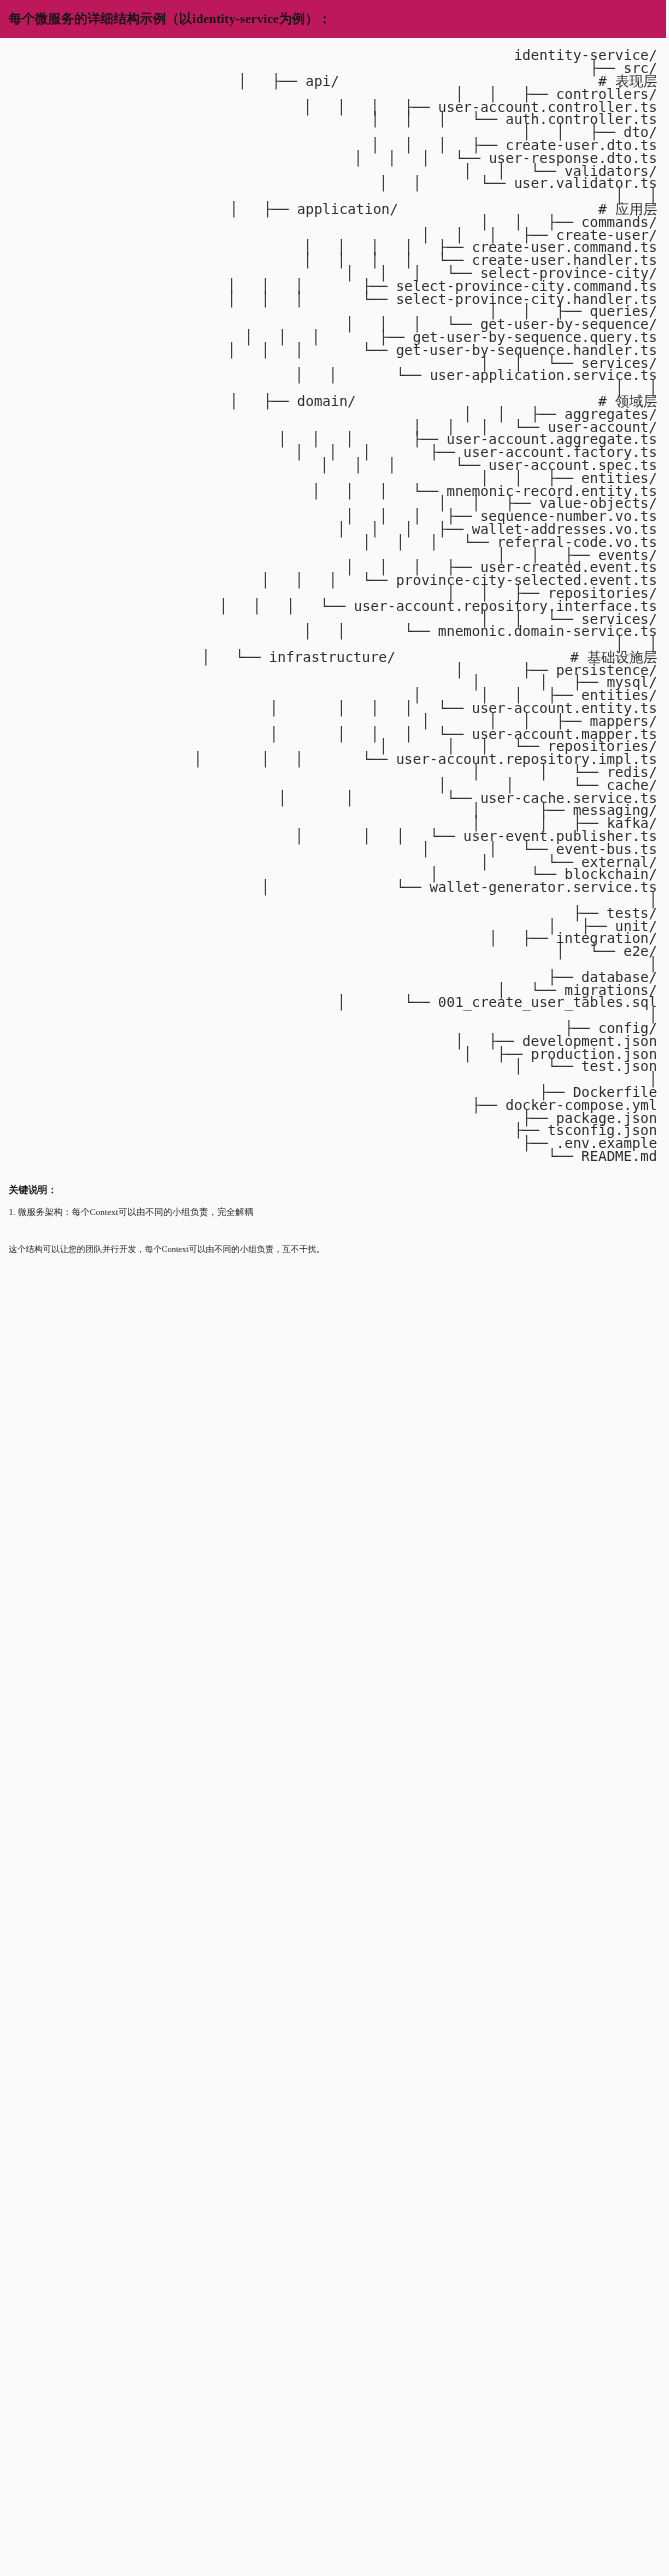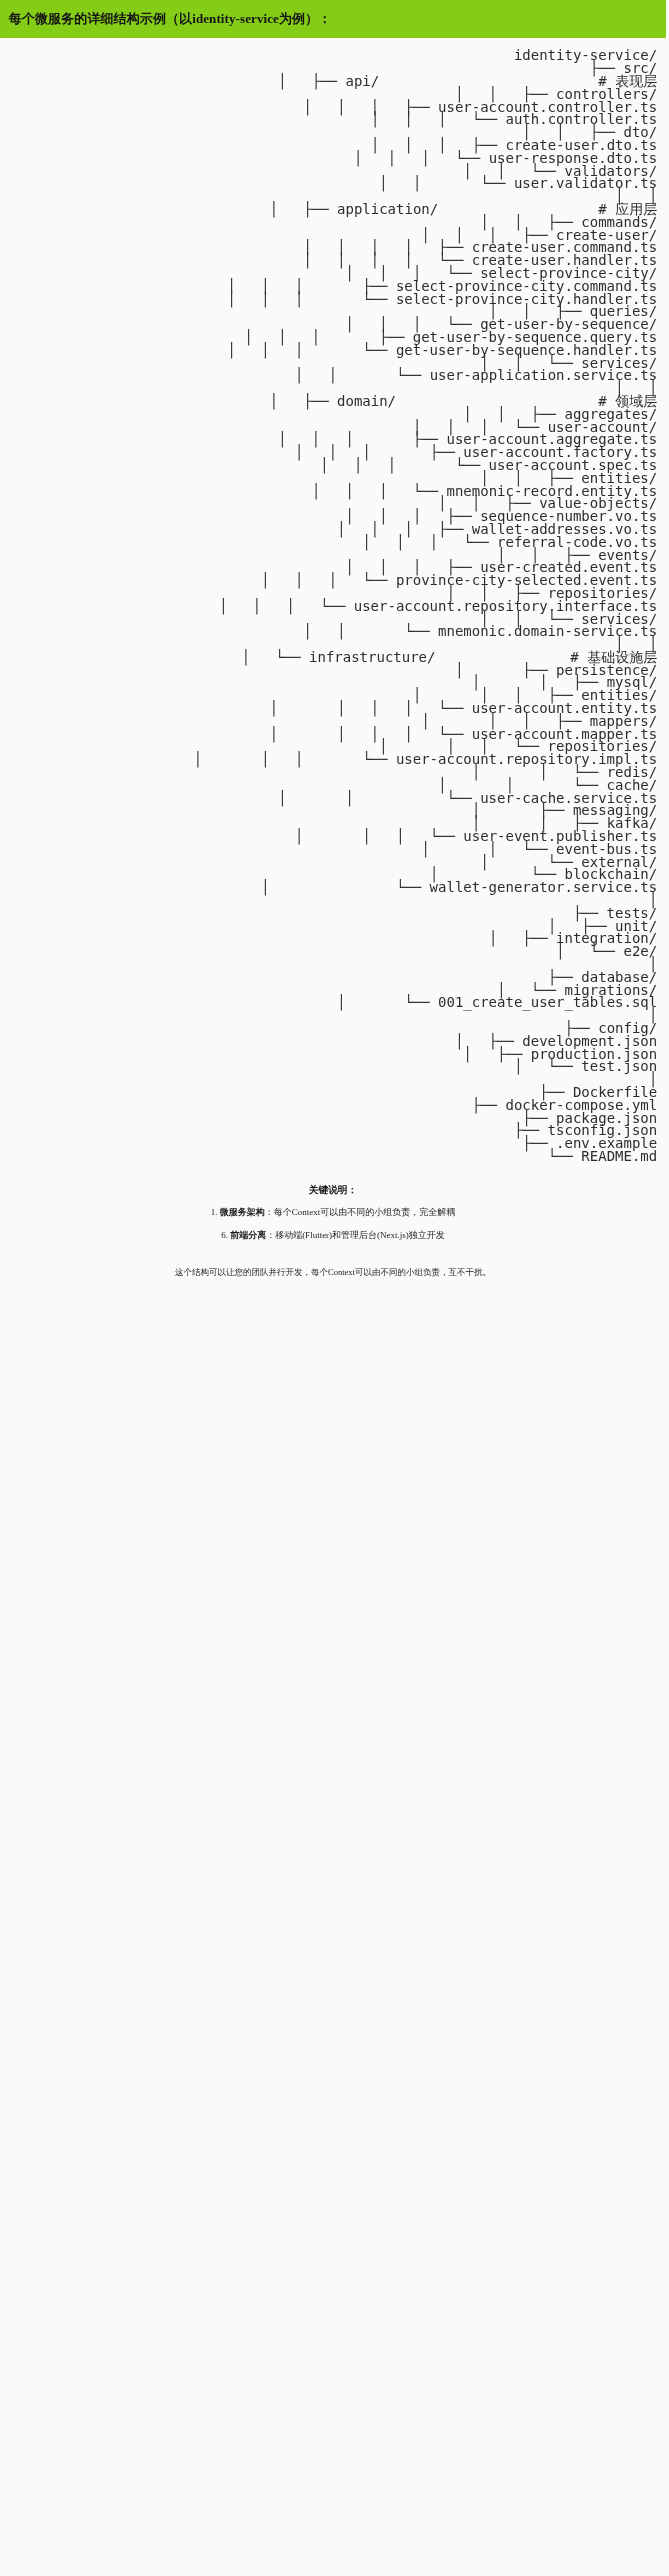--- a/index.html
+++ b/index.html
@@ -9,21 +9,21 @@
   }
   body {
     width: 669px;
     font-family: "Liberation Sans", sans-serif;
     color: #1c1c1c;
     -webkit-font-smoothing: antialiased;
   }
   .page {
     width: 666px;
     box-sizing: border-box;
-    background: #84cc16;
+    background: #be185d;
   }
 
   
   .doc-title {
     font-family: "Liberation Serif", serif;
     font-size: 13px;
     font-weight: bold;
     color: #141414;
     letter-spacing: 0.1px;
     padding: 10px 8.8px 10px 8.8px;
@@ -51,27 +51,27 @@
     tab-size: 4;
     overflow: visible;
     text-align: right;
   }
   pre.tree .row {
     display: block;
     height: 12.8px;
   }
   pre.tree .cmt {
     color: #2a2d31;
+    margin-left: 40px;
   }
 
   
   .notes {
     padding: 11.3px 8.8px 10px 8.8px;
     background: #fbfaf8;
-    text-align: center;
   }
   .notes-title {
     font-family: "Liberation Serif", serif;
     font-size: 9.7px;
     font-weight: bold;
     color: #141414;
     margin: 0 0 8.8px 0;
     line-height: 1.4;
   }
   ol.note-list {
@@ -84,21 +84,21 @@
     font-family: "Liberation Serif", serif;
     font-size: 9px;
     line-height: 1.55;
     color: #1c1c1c;
     margin: 0 0 9.4px 0;
   }
   ol.note-list > li .idx {
     font-family: "Liberation Serif", serif;
   }
   ol.note-list > li .term {
-    font-weight: bold;
+    font-weight: normal;
     margin-top: 24px;
   }
   .closing {
     font-family: "Liberation Serif", serif;
     font-size: 8.5px;
     line-height: 1.6;
     color: #1c1c1c;
     margin-top: 23px;
   }
 </style>
@@ -115,20 +115,19 @@
     <pre class="tree"><code id="tree-code"><span class="row">identity-service/</span><span class="row">├── src/</span><span class="row">│   ├── api/                          <span class="cmt"># 表现层</span></span><span class="row">│   │   ├── controllers/</span><span class="row">│   │   │   ├── user-account.controller.ts</span><span class="row">│   │   │   └── auth.controller.ts</span><span class="row">│   │   ├── dto/</span><span class="row">│   │   │   ├── create-user.dto.ts</span><span class="row">│   │   │   └── user-response.dto.ts</span><span class="row">│   │   └── validators/</span><span class="row">│   │       └── user.validator.ts</span><span class="row">│   │</span><span class="row">│   ├── application/                   <span class="cmt"># 应用层</span></span><span class="row">│   │   ├── commands/</span><span class="row">│   │   │   ├── create-user/</span><span class="row">│   │   │   │   ├── create-user.command.ts</span><span class="row">│   │   │   │   └── create-user.handler.ts</span><span class="row">│   │   │   └── select-province-city/</span><span class="row">│   │   │       ├── select-province-city.command.ts</span><span class="row">│   │   │       └── select-province-city.handler.ts</span><span class="row">│   │   ├── queries/</span><span class="row">│   │   │   └── get-user-by-sequence/</span><span class="row">│   │   │       ├── get-user-by-sequence.query.ts</span><span class="row">│   │   │       └── get-user-by-sequence.handler.ts</span><span class="row">│   │   └── services/</span><span class="row">│   │       └── user-application.service.ts</span><span class="row">│   │</span><span class="row">│   ├── domain/                        <span class="cmt"># 领域层</span></span><span class="row">│   │   ├── aggregates/</span><span class="row">│   │   │   └── user-account/</span><span class="row">│   │   │       ├── user-account.aggregate.ts</span><span class="row">│   │   │       ├── user-account.factory.ts</span><span class="row">│   │   │       └── user-account.spec.ts</span><span class="row">│   │   ├── entities/</span><span class="row">│   │   │   └── mnemonic-record.entity.ts</span><span class="row">│   │   ├── value-objects/</span><span class="row">│   │   │   ├── sequence-number.vo.ts</span><span class="row">│   │   │   ├── wallet-addresses.vo.ts</span><span class="row">│   │   │   └── referral-code.vo.ts</span><span class="row">│   │   ├── events/</span><span class="row">│   │   │   ├── user-created.event.ts</span><span class="row">│   │   │   └── province-city-selected.event.ts</span><span class="row">│   │   ├── repositories/</span><span class="row">│   │   │   └── user-account.repository.interface.ts</span><span class="row">│   │   └── services/</span><span class="row">│   │       └── mnemonic.domain-service.ts</span><span class="row">│   │</span><span class="row">│   └── infrastructure/                <span class="cmt"># 基础设施层</span></span><span class="row">│       ├── persistence/</span><span class="row">│       │   ├── mysql/</span><span class="row">│       │   │   ├── entities/</span><span class="row">│       │   │   │   └── user-account.entity.ts</span><span class="row">│       │   │   ├── mappers/</span><span class="row">│       │   │   │   └── user-account.mapper.ts</span><span class="row">│       │   │   └── repositories/</span><span class="row">│       │   │       └── user-account.repository.impl.ts</span><span class="row">│       │   └── redis/</span><span class="row">│       │       └── cache/</span><span class="row">│       │           └── user-cache.service.ts</span><span class="row">│       ├── messaging/</span><span class="row">│       │   ├── kafka/</span><span class="row">│       │   │   └── user-event.publisher.ts</span><span class="row">│       │   └── event-bus.ts</span><span class="row">│       └── external/</span><span class="row">│           └── blockchain/</span><span class="row">│               └── wallet-generator.service.ts</span><span class="row">│</span><span class="row">├── tests/</span><span class="row">│   ├── unit/</span><span class="row">│   ├── integration/</span><span class="row">│   └── e2e/</span><span class="row">│</span><span class="row">├── database/</span><span class="row">│   └── migrations/</span><span class="row">│       └── 001_create_user_tables.sql</span><span class="row">│</span><span class="row">├── config/</span><span class="row">│   ├── development.json</span><span class="row">│   ├── production.json</span><span class="row">│   └── test.json</span><span class="row">│</span><span class="row">├── Dockerfile</span><span class="row">├── docker-compose.yml</span><span class="row">├── package.json</span><span class="row">├── tsconfig.json</span><span class="row">├── .env.example</span><span class="row">└── README.md</span></code></pre>
   </div>
 
   <div class="rule"></div>
 
   <div class="notes">
     <h2 class="notes-title">关键说明：</h2>
 
     <ol class="note-list" id="note-list">
         <li><span class="idx">1. </span><span class="term">微服务架构</span><span>：</span><span>每个Context可以由不同的小组负责，完全解耦</span></li>
-        <li><span class="idx">6. </span><span class="term">前端分离</span><span>：</span><span>移动端(Flutter)和管理后台(Next.js)独立开发</span></li>
       </ol>
 
     <div class="closing">这个结构可以让您的团队并行开发，每个Context可以由不同的小组负责，互不干扰。</div>
   </div>
 
 </div>
 
 
 </body></html>

